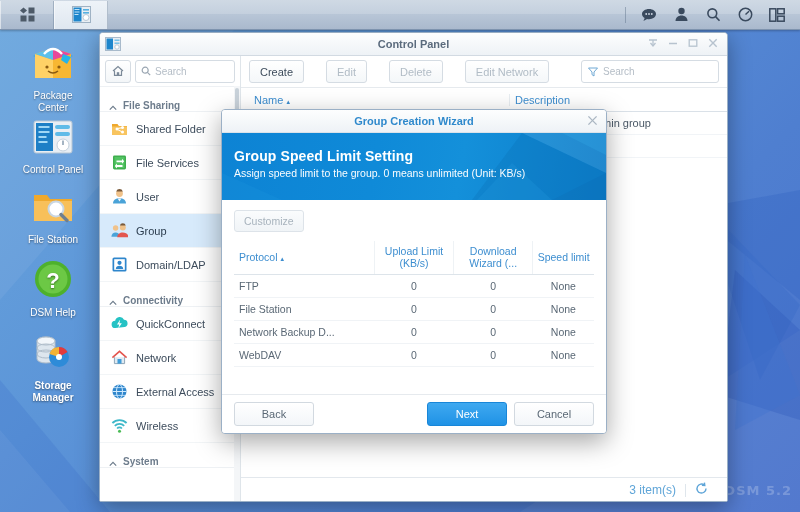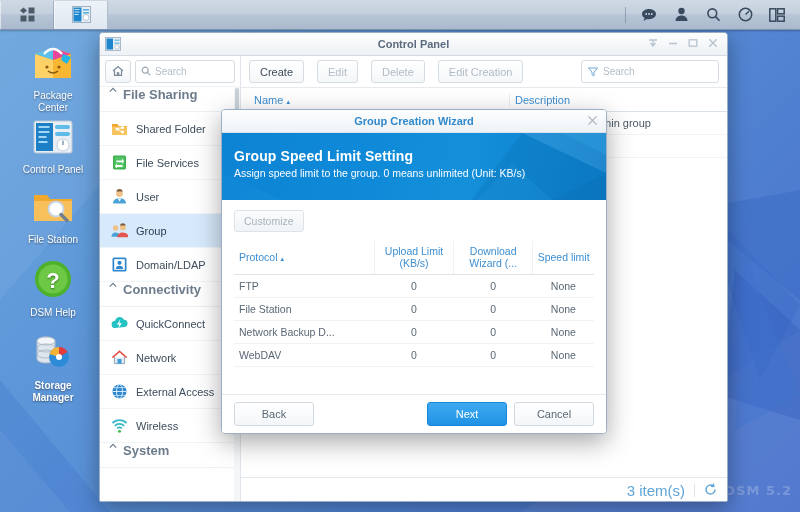--- a/index.html
+++ b/index.html
@@ -87,38 +87,38 @@
   #homebtn{
     width:24px;height:21px;border:1px solid #d5dce3;border-radius:3px;
     background:linear-gradient(to bottom,#fff,#f3f6f8);
     display:flex;align-items:center;justify-content:center;color:#7b8998;
   }
   #sidesearch{
     flex:1;height:21px;border:1px solid #d5dce3;border-radius:3px;background:#fff;
     display:flex;align-items:center;gap:4px;padding:0 5px;color:#b4bdc6;font-size:10px;
   }
   .sgroup{
-    height:24px;display:flex;align-items:flex-start;gap:6px;padding-left:9px;
-    font-size:13px;font-weight:bold;color:#6d7c8c;
+    height:24px;display:flex;align-items:flex-end;gap:6px;padding-left:9px;
+    font-size:10px;font-weight:bold;color:#6d7c8c;
     border-bottom:1px solid #eef1f4;
   }
   .sitem{
     height:33px;display:flex;align-items:center;gap:8px;padding-left:11px;
     font-size:11px;color:#3d4c5c;border-bottom:1px solid #f2f5f7;
   }
   .sitem.sel{ background:#d7eafb; color:#2b3c4d; }
   .sicon{ width:17px;height:17px; flex:0 0 17px; position:relative;}
   #sidebar-scroll{
     position:absolute; right:0; top:30px; width:6px; bottom:0; background:#f4f6f8;
   }
   #sidebar-thumb{ position:absolute; top:2px; left:1px; width:4px; height:118px; background:#c9d2da; border-radius:2px;}
 
   
   #cpmain{ flex:1; display:flex; flex-direction:column; background:#fff; position:relative;}
-  #cptoolbar{ height:31px; display:flex; align-items:center; padding:0 8px; gap:13px; border-bottom:1px solid #e6eaee;}
+  #cptoolbar{ height:31px; display:flex; align-items:center; padding:0 8px; gap:22px; border-bottom:1px solid #e6eaee;}
   .tbtn{
     height:21px; padding:0 10px; display:flex;align-items:center;
     border:1px solid #d5dce3;border-radius:3px;
     background:linear-gradient(to bottom,#ffffff,#f4f7f9);
     font-size:11px;color:#5a6875;
   }
   .tbtn.primary{ color:#3d4c5c; }
   .tbtn.dis{ color:#b1bcc6; }
   #toolsearch{
     margin-left:auto;width:124px;height:21px;border:1px solid #d5dce3;border-radius:3px;background:#fff;
@@ -133,21 +133,21 @@
   #listhdr .c2{ flex:1; padding-left:5px; border-left:1px solid #e9eef2;}
   .lrow{
     height:22px;display:flex;align-items:center;font-size:11px;color:#4a5866;
     border-bottom:1px solid #f1f4f7;
   }
   .lrow .c1{ width:268px; padding-left:13px; box-sizing:border-box;}
   .lrow .c2{ flex:1; padding-left:5px;}
   #cpstatus{
     margin-top:auto; height:24px; border-top:1px solid #e3e8ed;
     display:flex; align-items:center; justify-content:flex-end; gap:9px;
-    padding-right:10px; font-size:15px; color:#5fa5d8;
+    padding-right:19px; font-size:12px; color:#5fa5d8;
   }
   #cpstatus .sep{ width:1px;height:13px;background:#dfe6ec;}
 
   
   #wiz{
     position:absolute; left:221px; top:109px; width:384px; height:323px;
     background:#fff;
     border:1px solid #9bb0c6;
     border-radius:4px;
     box-shadow:0 8px 26px rgba(0,0,0,.35);
@@ -564,21 +564,21 @@
         <div id="sidebar-scroll">
           <div id="sidebar-thumb"></div>
         </div>
       </div>
 
       <div id="cpmain">
         <div id="cptoolbar">
           <div class="tbtn primary">Create</div>
           <div class="tbtn dis">Edit</div>
           <div class="tbtn dis">Delete</div>
-          <div class="tbtn dis">Edit Creation</div>
+          <div class="tbtn dis">Edit Network</div>
           <div id="toolsearch">
             <svg width="10" height="10" viewBox="0 0 10 10">
                 <polygon points="0.5,1 9.5,1 6,5 6,9 4,7.6 4,5" fill="none" stroke="#6fa8d4" stroke-width="1"></polygon>
               </svg>
             <span>Search</span>
           </div>
         </div>
 
         <div id="listhdr">
           <div class="c1">

